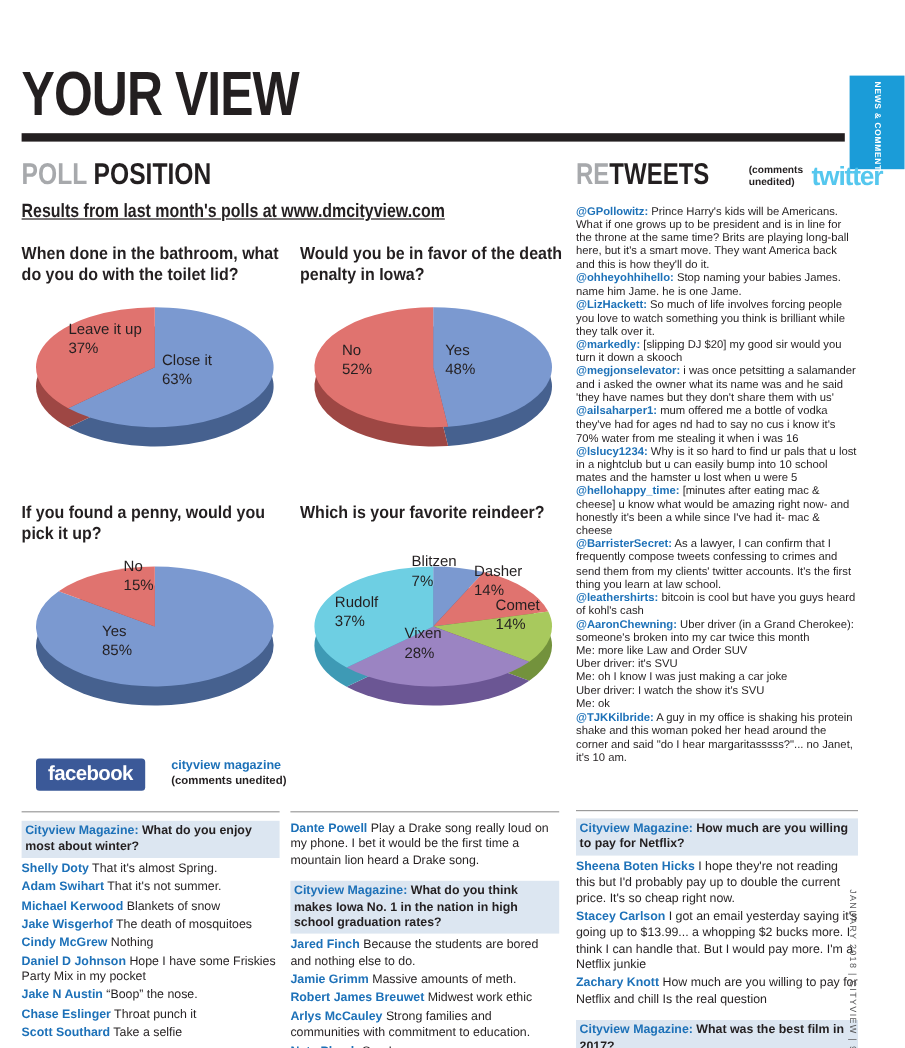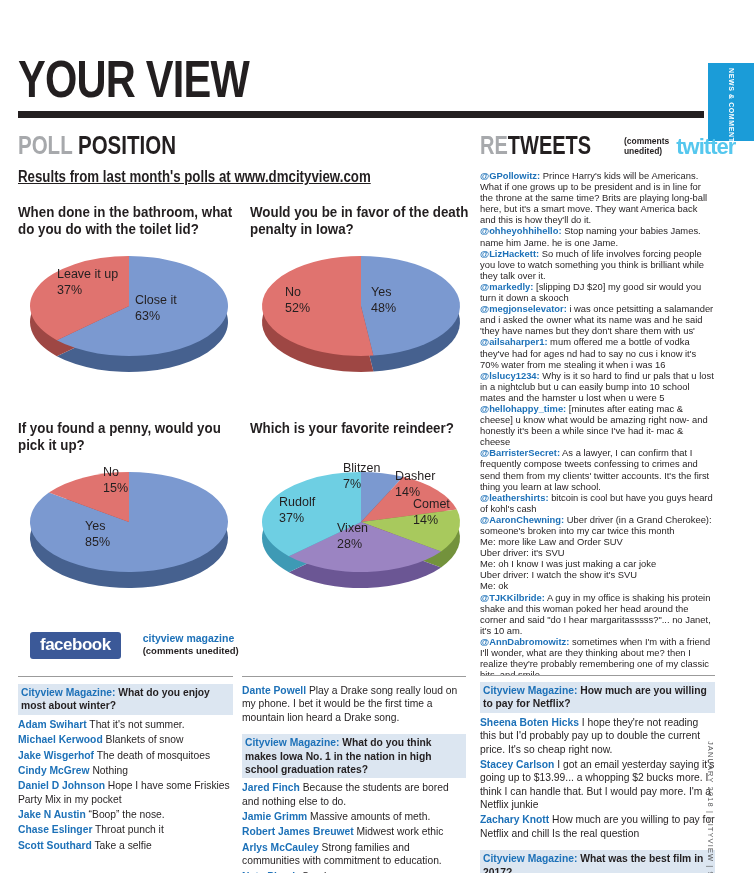--- a/index.html
+++ b/index.html
@@ -143,20 +143,21 @@
       <div class="fb-logo">facebook</div>
       <div class="fb-meta">
         <div class="fb-name">cityview magazine</div>
         <div class="fb-note">(comments unedited)</div>
       </div>
     </div>
   </div>
 
   <div class="fb-col col1" id="fb-col-1">
       <div class="q-row"><span class="q-brand">Cityview Magazine:</span> What do you enjoy most about winter?</div>
+      <p class="comment"><span class="commenter">Shelly Doty</span> That it's almost Spring.</p>
       <p class="comment"><span class="commenter">Adam Swihart</span> That it's not summer.</p>
       <p class="comment"><span class="commenter">Michael Kerwood</span> Blankets of snow</p>
       <p class="comment"><span class="commenter">Jake Wisgerhof</span> The death of mosquitoes</p>
       <p class="comment"><span class="commenter">Cindy McGrew</span> Nothing</p>
       <p class="comment"><span class="commenter">Daniel D Johnson</span> Hope I have some Friskies Party Mix in my pocket</p>
       <p class="comment"><span class="commenter">Jake N Austin</span> “Boop” the nose.</p>
       <p class="comment"><span class="commenter">Chase Eslinger</span> Throat punch it</p>
       <p class="comment"><span class="commenter">Scott Southard</span> Take a selfie</p>
     </div>
   <div class="fb-col col2" id="fb-col-2">
@@ -189,21 +190,20 @@
         <p class="tweet"><span class="handle">@hellohappy_time:</span> [minutes after eating mac &amp; cheese] u know what would be amazing right now- and honestly it's been a while since I've had it- mac &amp; cheese</p>
         <p class="tweet"><span class="handle">@BarristerSecret:</span> As a lawyer, I can confirm that I frequently compose tweets confessing to crimes and send them from my clients' twitter accounts. It's the first thing you learn at law school.</p>
         <p class="tweet"><span class="handle">@leathershirts:</span> bitcoin is cool but have you guys heard of kohl's cash</p>
         <p class="tweet"><span class="handle">@AaronChewning:</span> Uber driver (in a Grand Cherokee): someone's broken into my car twice this month
 Me: more like Law and Order SUV
 Uber driver: it's SVU
 Me: oh I know I was just making a car joke
 Uber driver: I watch the show it's SVU
 Me: ok</p>
         <p class="tweet"><span class="handle">@TJKKilbride:</span> A guy in my office is shaking his protein shake and this woman poked her head around the corner and said "do I hear margaritasssss?"... no Janet, it's 10 am.</p>
-        <p class="tweet"><span class="handle">@AnnDabromowitz:</span> sometimes when I'm with a friend I'll wonder, what are they thinking about me? then I realize they're probably remembering one of my classic bits, and smile</p>
       </div>
     <div class="fb-col right-blocks" id="right-blocks">
         <div class="q-row"><span class="q-brand">Cityview Magazine:</span> How much are you willing to pay for Netflix?</div>
         <p class="comment"><span class="commenter">Sheena Boten Hicks</span> I hope they're not reading this but I'd probably pay up to double the current price. It's so cheap right now.</p>
         <p class="comment"><span class="commenter">Stacey Carlson</span> I got an email yesterday saying it's going up to $13.99... a whopping $2 bucks more. I think I can handle that. But I would pay more. I'm a Netflix junkie</p>
         <p class="comment"><span class="commenter">Zachary Knott</span> How much are you willing to pay for Netflix and chill Is the real question</p>
         <div class="q-row"><span class="q-brand">Cityview Magazine:</span> What was the best film in 2017?</div>
         <p class="comment"><span class="commenter">Michael Leland</span> Big Sick.</p>
         <p class="comment"><span class="commenter">Julie Luepke</span> Probably Wonder Woman.</p>
         <p class="comment"><span class="commenter">Kristina Botts</span> Three Billboards or Get Out</p>

